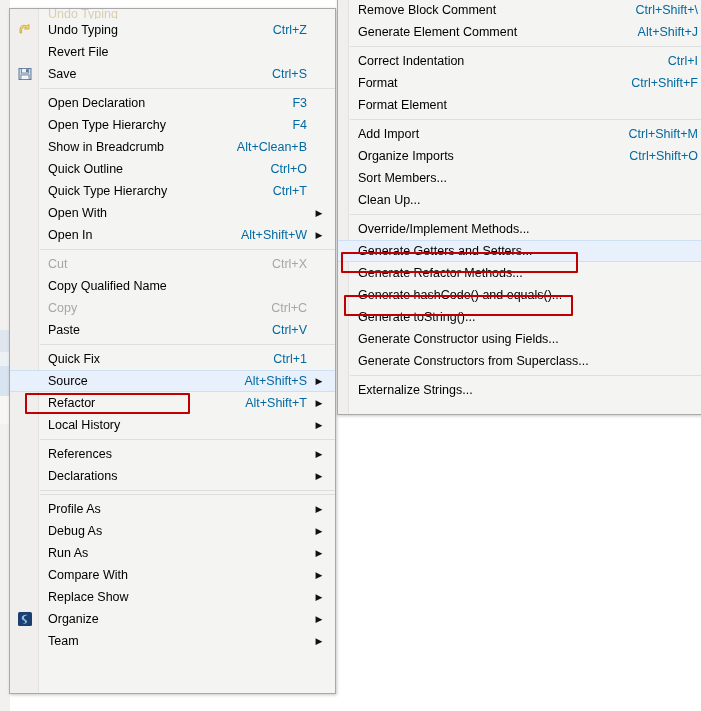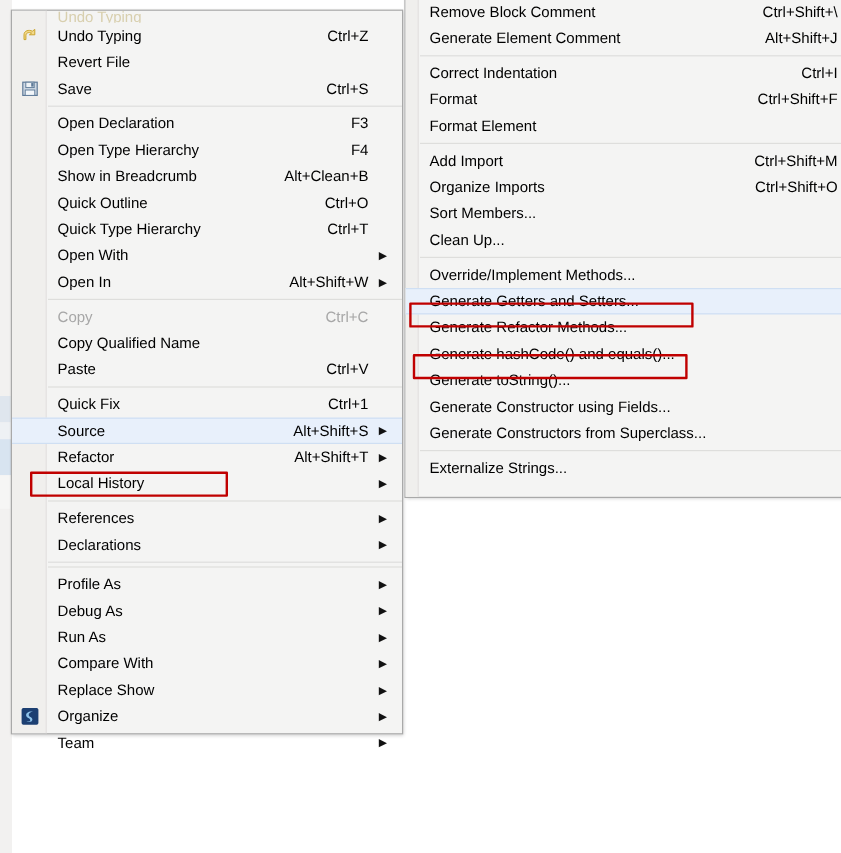--- a/index.html
+++ b/index.html
@@ -36,21 +36,21 @@
   .menu.sub .gutter{width:10px;}
 
   .row{
     position:relative;height:22px;line-height:22px;
     display:flex;align-items:center;box-sizing:border-box;
     padding-left:38px;padding-right:10px;white-space:nowrap;
   }
   .menu.sub .row{padding-left:20px;}
   .row .label{flex:0 0 auto;}
   .row .spacer{flex:1 1 auto;}
-  .row .accel{flex:0 0 auto;color:#000000;text-align:right;}
+  .row .accel{flex:0 0 auto;color:#0369a1;text-align:right;}
   .row .arrow{flex:0 0 auto;width:12px;text-align:center;font-size:9px;color:#111;margin-left:6px;}
   .row.disabled .label,.row.disabled .accel{color:#a7a7a7;}
   .row.hover{background:#e8f0fb;border-top:1px solid #cfdff3;border-bottom:1px solid #cfdff3;height:22px;}
 
   .sep{height:1px;margin:3px 0 3px 30px;background:#dededc;}
   .menu.sub .sep{margin-left:12px;}
 
   
   .gico{position:absolute;left:7px;width:16px;height:16px;}
 
@@ -71,21 +71,21 @@
 <body>
 
 <div class="bg-left-strip"></div>
 <div class="bg-frag b1"></div>
 <div class="bg-frag b2"></div>
 <div class="bg-frag b3"></div>
 <div class="bg-frag b4"></div>
 <div class="bg-right-panel"></div>
 <div class="bg-right-box"></div>
 
-<div class="menu" id="main-menu" style="left:9px;top:8px;width:327px;height:604px;">
+<div class="menu" id="main-menu" style="left:9px;top:8px;width:327px;height:686px;">
   <div class="gutter"></div>
   <div class="clip-top">
     <div class="row ghost" style="height:10px;line-height:6px;">
       <span class="label">Undo Typing</span>
     </div>
   </div>
   <div id="main-rows" style="position:absolute;left:0;right:0;top:10px;">
       <div class="row">
         <span class="gico" style="left: 7px;"><svg width="16" height="16" viewBox="0 0 16 16">
             <path d="M3 7 C3 3.5 7 2.5 10 4 L12 2.5 L12 7 L7.5 7 L9.3 5.6 C7.2 4.6 4.6 5.2 4.6 7.6 L4.6 11 L3 11 Z" fill="#f3d98b" stroke="#c9a227" stroke-width="0.8"></path>
@@ -151,29 +151,35 @@
         <span class="arrow">▶</span>
       </div>
       <div class="row">
         <span class="label">Open In</span>
         <span class="spacer"></span>
         <span class="accel">Alt+Shift+W</span>
         <span class="arrow">▶</span>
       </div>
       <div class="sep"></div>
       <div class="row disabled">
+        <span class="label">Cut</span>
+        <span class="spacer"></span>
+        <span class="accel">Ctrl+X</span>
+        <span class="arrow" style="visibility: hidden;">▶</span>
+      </div>
+      <div class="row">
+        <span class="label">Copy Qualified Name</span>
+        <span class="spacer"></span>
+        <span class="accel"></span>
+        <span class="arrow" style="visibility: hidden;">▶</span>
+      </div>
+      <div class="row disabled">
         <span class="label">Copy</span>
         <span class="spacer"></span>
         <span class="accel">Ctrl+C</span>
-        <span class="arrow" style="visibility: hidden;">▶</span>
-      </div>
-      <div class="row">
-        <span class="label">Copy Qualified Name</span>
-        <span class="spacer"></span>
-        <span class="accel"></span>
         <span class="arrow" style="visibility: hidden;">▶</span>
       </div>
       <div class="row">
         <span class="label">Paste</span>
         <span class="spacer"></span>
         <span class="accel">Ctrl+V</span>
         <span class="arrow" style="visibility: hidden;">▶</span>
       </div>
       <div class="sep"></div>
       <div class="row">

